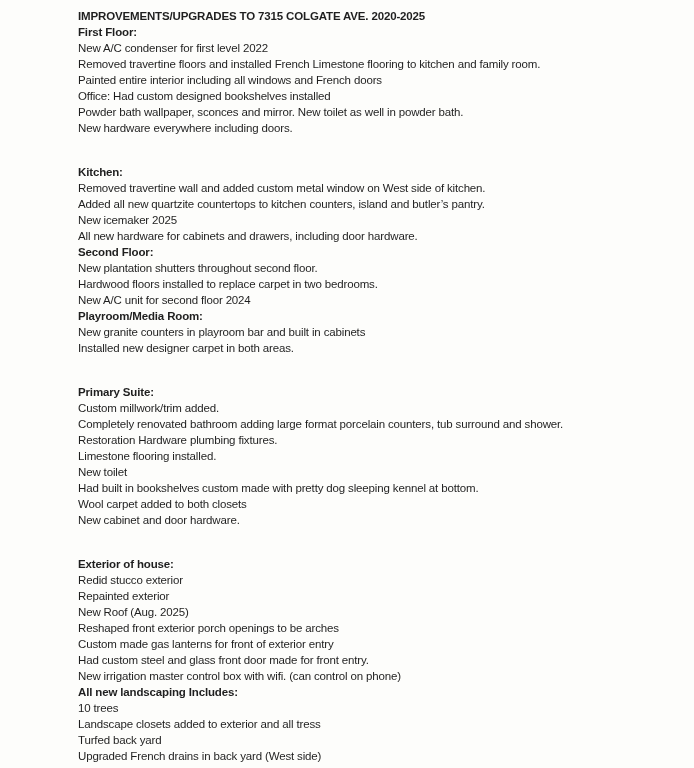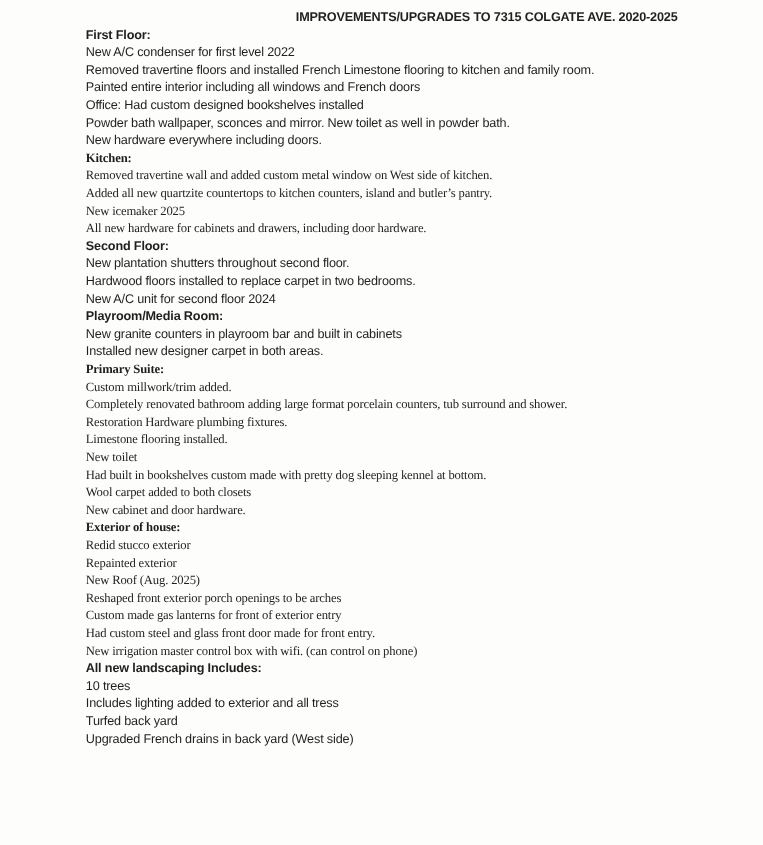--- a/index.html
+++ b/index.html
@@ -11,25 +11,25 @@
     padding: 8px 78px 0 78px;
     font-family: "Liberation Sans", sans-serif;
     font-size: 11.5px;
     line-height: 16px;
     letter-spacing: -0.15px;
     color: #1f1f1f;
     overflow: hidden;
   }
   .title {
     font-weight: bold;
-    text-align: right;
+    text-align: left;
     white-space: nowrap;
   }
   .section { margin: 0; }
-  .section.gap { margin-top: 0; font-family: Liberation Serif, serif; }
+  .section.gap { margin-top: 28px; }
   .heading { font-weight: bold; white-space: nowrap; }
   .line { white-space: nowrap; }
 </style>
 </head>
 <body>
 
 <div class="page">
 
   <div class="title">IMPROVEMENTS/UPGRADES TO 7315 COLGATE AVE. 2020-2025</div>
 
@@ -83,18 +83,18 @@
     <div class="line">New Roof (Aug. 2025)</div>
     <div class="line">Reshaped front exterior porch openings to be arches</div>
     <div class="line">Custom made gas lanterns for front of exterior entry</div>
     <div class="line">Had custom steel and glass front door made for front entry.</div>
     <div class="line">New irrigation master control box with wifi. (can control on phone)</div>
   </div>
 
   <div class="section">
     <div class="heading">All new landscaping Includes:</div>
     <div class="line">10 trees</div>
-    <div class="line">Includes lighting added to exterior and all tress</div>
+    <div class="line">Landscape closets added to exterior and all tress</div>
     <div class="line">Turfed back yard</div>
     <div class="line">Upgraded French drains in back yard (West side)</div>
   </div>
 
 </div>
 
 </body></html>

